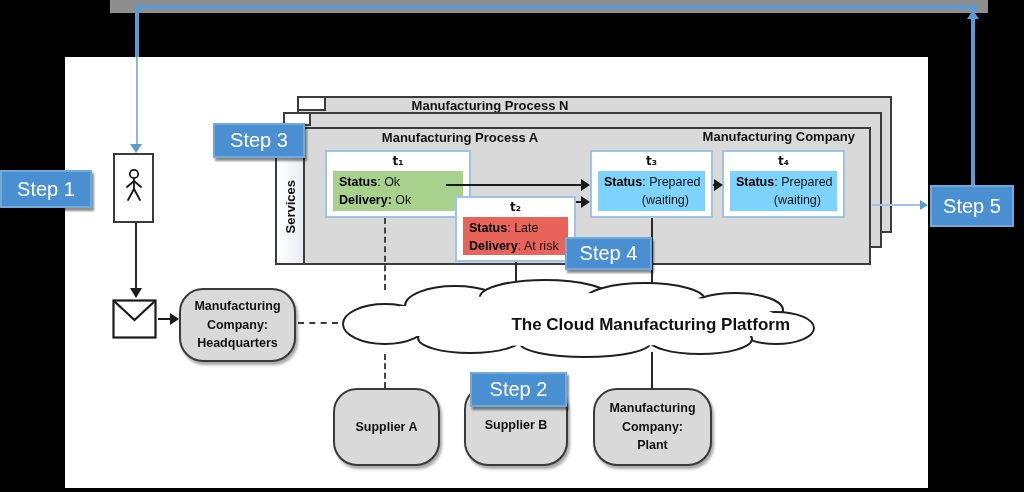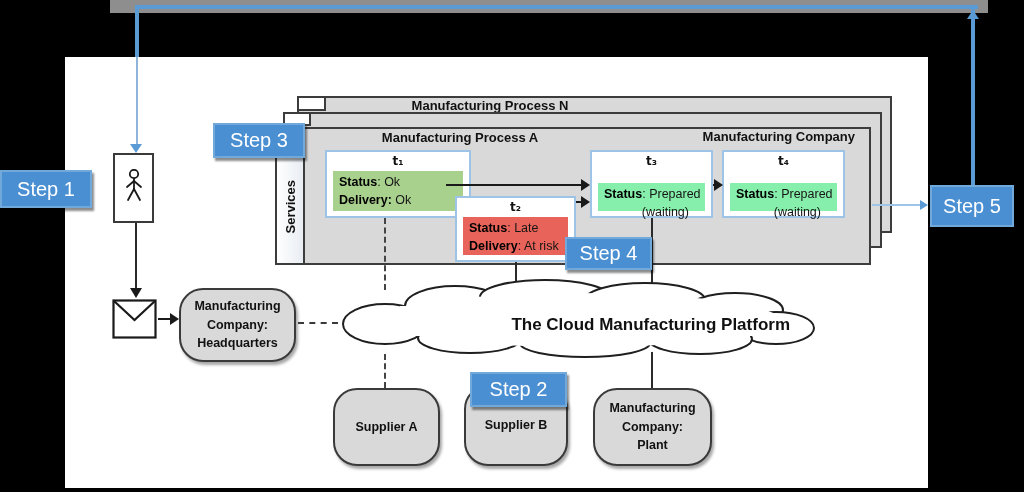--- a/index.html
+++ b/index.html
@@ -33,21 +33,21 @@
   .services span{writing-mode:vertical-rl;transform:rotate(180deg);font-weight:bold;font-size:13px;color:#111;}
   
   .task{background:#fff;border:2px solid #9dc3e6;box-sizing:border-box;}
   .t-title{font-weight:bold;font-size:12px;color:#111;text-align:center;
            font-family:"DejaVu Sans",sans-serif;line-height:18px;}
   .t-inner{position:absolute;left:6px;top:19px;right:6px;bottom:5px;padding:2px 0 0 6px;
            font-size:12.5px;color:#151515;line-height:1.45;box-sizing:border-box;}
   .t-inner b{color:#000;}
   .green{background:#a9d18e;}
   .red{background:#e8645a;}
-  .yellow{background:#86efac;margin-top:12px;}
+  .yellow{background:#7dd3fc;}
   .wait-line{text-align:right;padding-right:16px;}
   
   .vline{background:#2a2a2a;width:2px;}
   .vdash{width:0;border-left:2px dashed #444;}
   .hline{background:#1a1a1a;height:2px;}
   .hdash{height:0;border-top:2px dashed #3a3a3a;}
   .blue-conn{background:#9ec5e8;height:2px;}
   
   .node{background:#d9d9d9;border:2px solid #3a3a3a;box-sizing:border-box;border-radius:24px;
         display:flex;align-items:center;justify-content:center;text-align:center;

